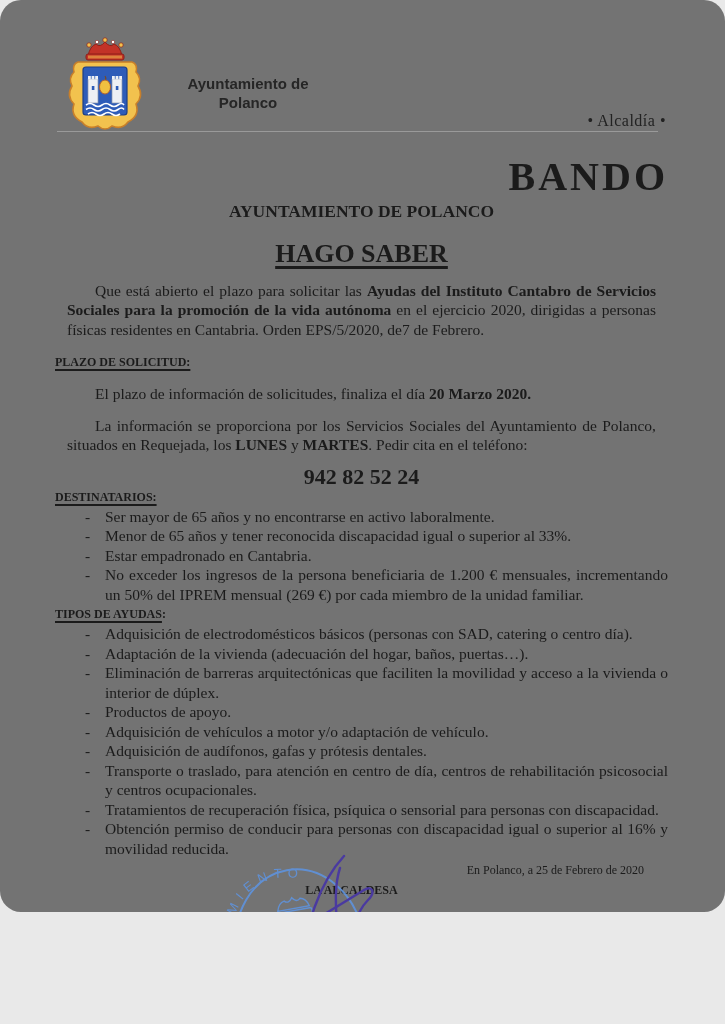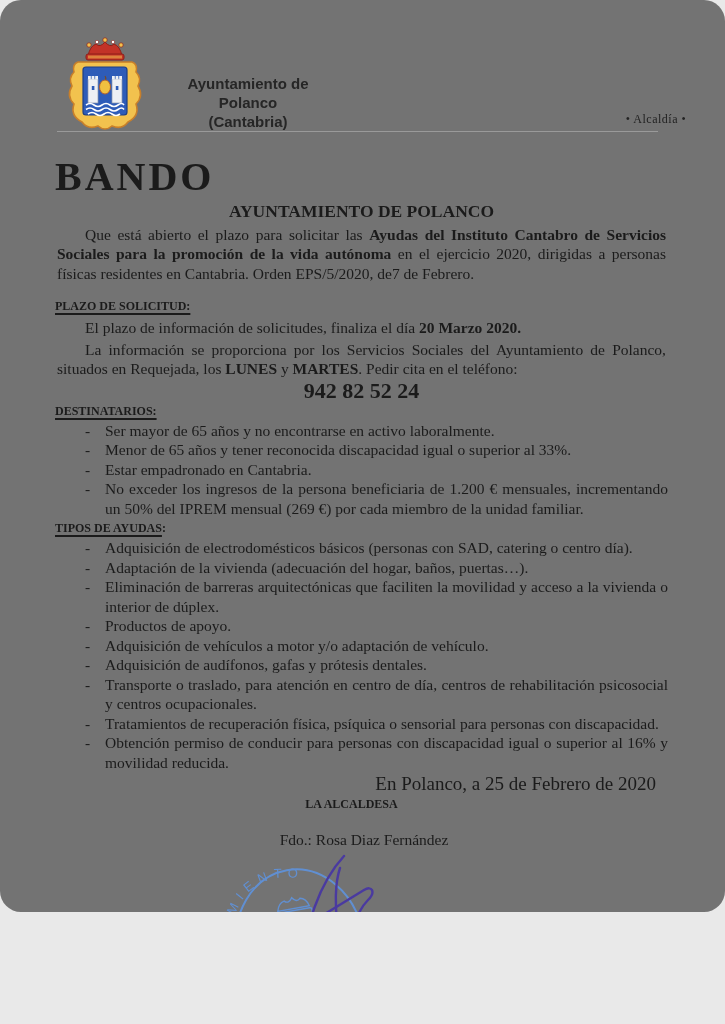--- a/index.html
+++ b/index.html
@@ -10,49 +10,49 @@
     border-radius:21px;
   }
   
   .logo-wrap { position:absolute; left:58px; top:34px; width:94px; height:104px; }
   .org-name {
     position:absolute; left:158px; top:74px; width:180px; text-align:center;
     font-family:"Liberation Sans", sans-serif; font-weight:bold;
     font-size:15px; line-height:19px; color:#262626;
   }
   .dept-label {
-    position:absolute; left:606px; top:112px; width:100px; text-align:center;
-    font-size:12px; letter-spacing:0.5px; color:#222;
+    position:absolute; left:566px; top:112px; width:100px; text-align:right;
+    font-size:16px; letter-spacing:0.5px; color:#222;
   }
   .header-rule { position:absolute; left:57px; top:131px; width:601px; height:0;
     border-top:1.5px solid #9a9a9a; }
   .footer-rule { position:absolute; left:50px; top:962px; width:607px; height:0;
     border-top:1px solid #b9b5b5; }
 
   
   .content { position:absolute; left:55px; top:150px; width:613px; }
-  .doc-title { text-align:left; font-weight:bold; font-size:40px; line-height:42px;
+  .doc-title { text-align:right; font-weight:bold; font-size:40px; line-height:42px;
     letter-spacing:3px; margin:6px 0 0 0; }
   .doc-subtitle { text-align:center; font-weight:bold; font-size:17.5px; line-height:21.5px;
     margin:3px 0 0 0; }
   .proclamation { text-align:center; font-weight:bold; font-size:26px; line-height:30px;
     margin:16px 0 0 0; }
   .proclamation span { text-decoration:underline; text-decoration-thickness:2.5px; text-underline-offset:4px; }
-  p.body { font-size:15.5px; line-height:19.5px; text-align:justify; margin:2px; }
+  p.body { font-size:15.5px; line-height:19.5px; text-align:justify; margin:12px; }
   p.indent { text-indent:28px; }
   .mt { margin-top:9px; }
   .section-head { font-size:12px; line-height:20px; font-weight:bold; margin:13px 0 0 0; }
   .section-head .u { text-decoration:underline; text-decoration-thickness:1.5px; text-underline-offset:3px; }
   .section-head.tight { margin-top:0; }
   .phone { text-align:center; font-weight:bold; font-size:22px; line-height:20px; margin:0; }
   .b { font-weight:bold; }
   .li { display:flex; font-size:15.5px; line-height:19.5px; }
   .li .dash { width:20px; flex:0 0 20px; margin-left:30px; }
   .li .txt { flex:1; text-align:justify; }
-  .closing-date { text-align:right; font-size:19px; line-height:20px; margin:2px 12px 0 0; }
+  .closing-date { text-align:right; font-size:12px; line-height:20px; margin:2px 24px 0 0; }
   .signer-role { text-align:center; font-weight:bold; font-size:12px; line-height:20px; margin:0 20px 0 0; }
   .signed-by { text-align:center; font-size:15.5px; line-height:20px; margin:16px 0 0 5px; }
 
   
   .stamp { position:absolute; left:226px; top:862px; width:148px; height:166px;
     transform:rotate(-10deg); opacity:0.9; }
   .signature { position:absolute; left:252px; top:850px; width:135px; height:158px; }
 </style>
 </head>
 <body>
@@ -101,34 +101,36 @@
       <g stroke="#ffffff" stroke-width="1.6" fill="none">
         <path d="M28 71 q4 -3 8 0 t8 0 t8 0 t8 0 t6 0"></path>
         <path d="M28 75.5 q4 -3 8 0 t8 0 t8 0 t8 0 t6 0"></path>
         <path d="M30 80 q4 -3 8 0 t8 0 t8 0 t8 0"></path>
       </g>
     </svg>
   </div>
 
   <div class="org-name">
     <div>Ayuntamiento de Polanco</div>
-    <div>(Cantabria)</div>
   </div>
 
   <div class="dept-label">• Alcaldía •</div>
   <div class="header-rule"></div>
 
   <div class="content">
 
     <h1 class="doc-title">BANDO</h1>
 
     <div class="doc-subtitle">
       <div>AYUNTAMIENTO DE POLANCO</div>
     </div>
 
+    <div class="proclamation">
+      <span>HAGO SABER</span>
+    </div>
 
     <p class="body indent mt"><span>Que está abierto el plazo para solicitar las </span><span class="b">Ayudas del Instituto Cantabro de Servicios Sociales para la promoción de la vida autónoma</span><span> en el ejercicio 2020, dirigidas a personas físicas residentes en Cantabria. Orden EPS/5/2020, de7 de Febrero.</span></p>
 
     <h2 class="section-head"><span class="u">PLAZO DE SOLICITUD:</span></h2>
     <p class="body indent"><span>El plazo de información de solicitudes, finaliza el día </span><span class="b">20 Marzo 2020.</span></p>
     <p class="body indent"><span>La información se proporciona por los Servicios Sociales del Ayuntamiento de Polanco, situados en Requejada, los </span><span class="b">LUNES</span><span> y </span><span class="b">MARTES</span><span>. Pedir cita en el teléfono:</span></p>
     <p class="phone">942 82 52 24</p>
 
     <h2 class="section-head tight"><span class="u">DESTINATARIOS:</span></h2>
     <div>

